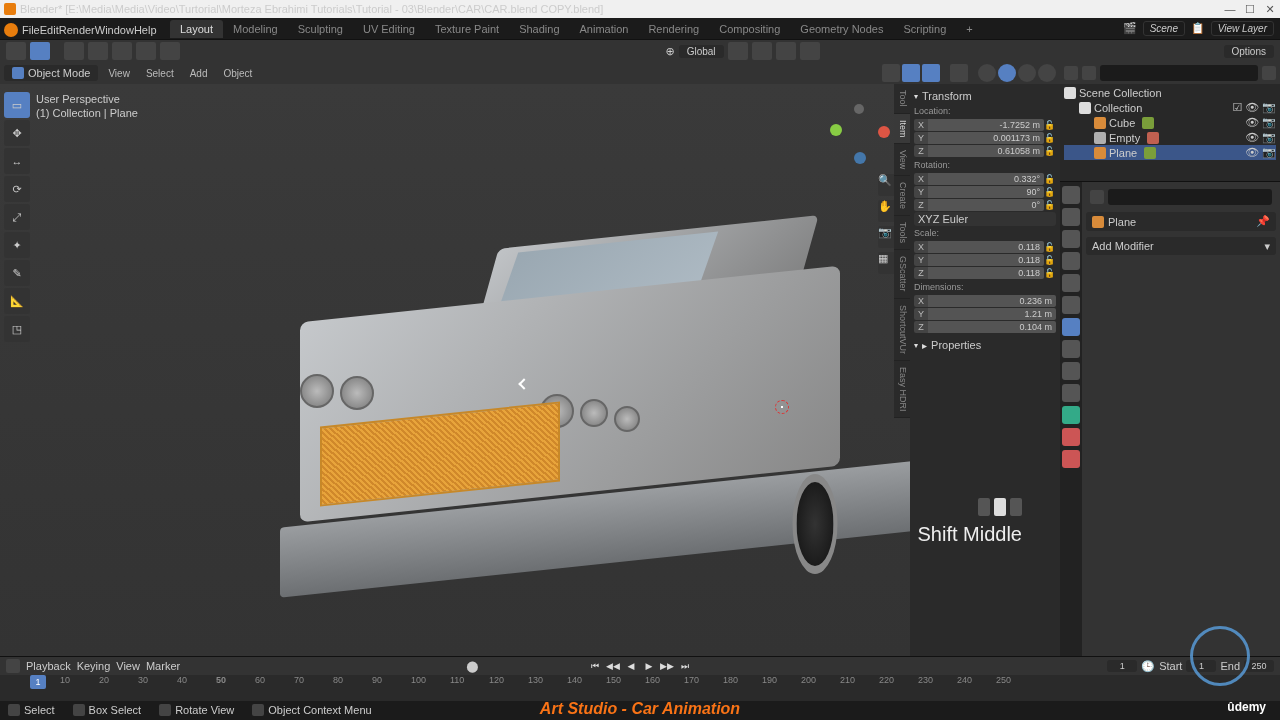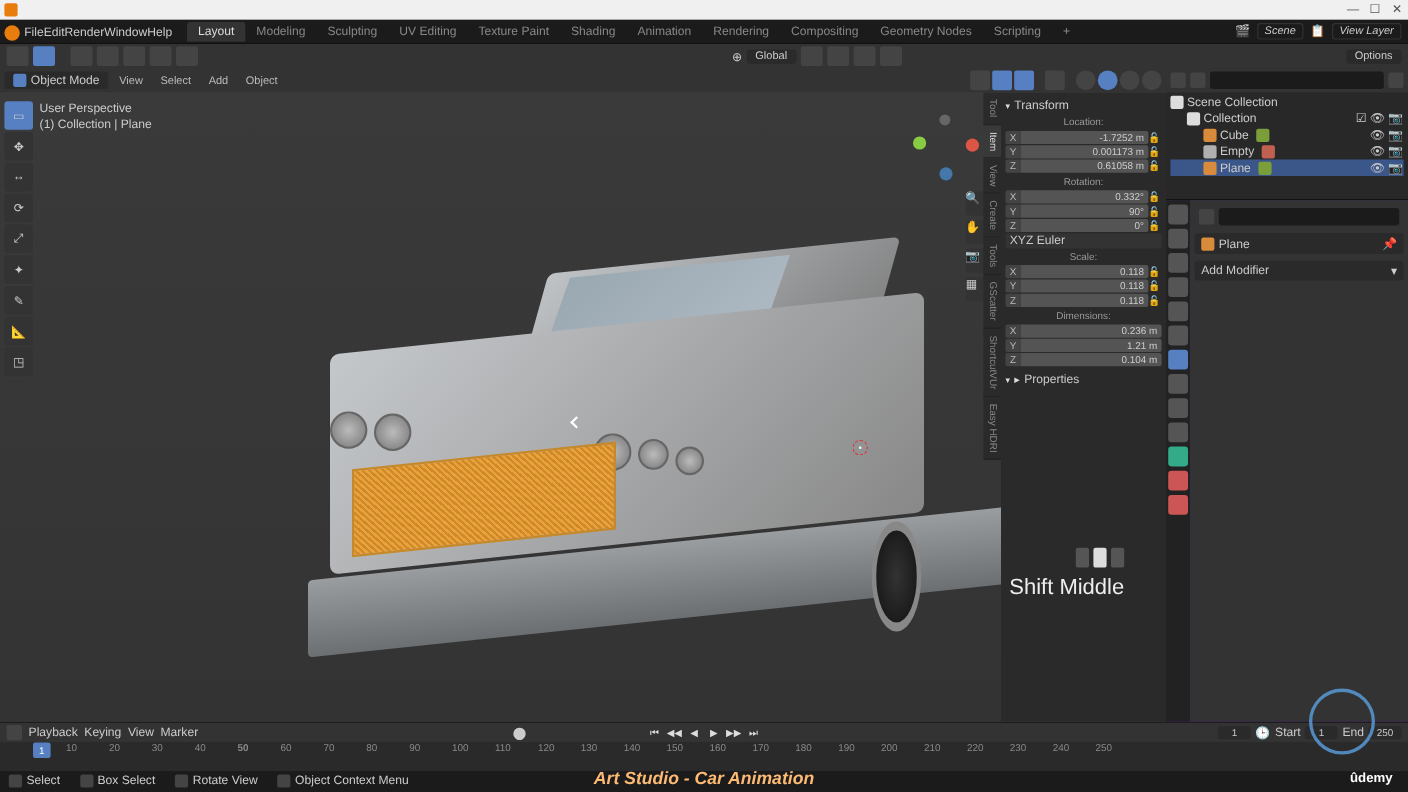--- a/index.html
+++ b/index.html
@@ -33,21 +33,21 @@
 .gizmo .ball { position:absolute; width:12px; height:12px; border-radius:50%; }
 .gizmo .red { background:#d54; right:0; top:22px; }
 .gizmo .green { background:#8c4; left:0; top:20px; }
 .gizmo .blue { background:#47a; left:24px; bottom:0; }
 .gizmo .greyb { background:#666; left:24px; top:0; width:10px; height:10px; }
 .rightquick { position:absolute; right:160px; top:90px; display:flex; flex-direction:column; gap:4px; }
 .rightquick .q { width:22px; height:22px; background:#333; border-radius:3px; }
 .npanel { position:absolute; right:0; top:0; width:150px; background:#2a2a2a; height:100%; padding:4px; font-size:10px; }
 .npanel .section-h { display:flex; align-items:center; padding:2px 0; color:#ddd; font-size:10px; gap:4px; }
 .npanel .section-h::before { content:"▾"; font-size:8px; }
-.npanel .label { color:#999; padding:2px 0; font-size:9px;text-align:center; }
+.npanel .label { color:#999; padding:2px 0; font-size:9px; }
 .npanel .row { display:flex; align-items:center; margin:1px 0; }
 .npanel .axis { width:14px; background:#444; text-align:center; color:#bbb; padding:1px 0; border-radius:2px 0 0 2px; font-size:9px; }
 .npanel .val { flex:1; background:#545454; text-align:right; padding:1px 4px; border-radius:0 2px 2px 0; font-size:9px; }
 .npanel .lock { width:12px; text-align:center; color:#888; font-size:9px; }
 .npanel .sel { background:#333; padding:1px 4px; border-radius:3px; }
 .ntabs { position:absolute; right:150px; top:0; width:16px; display:flex; flex-direction:column; }
 .ntabs .vtab { writing-mode:vertical-rl; padding:6px 2px; background:#2a2a2a; color:#888; font-size:9px; border-bottom:1px solid #222; }
 .ntabs .vtab.active { background:#393939; color:#ddd; }
 .right-col { width:220px; background:#4c1d95; display:flex; flex-direction:column; }
 .outliner { height:120px; background:#282828; border-bottom:1px solid #111; display:flex; flex-direction:column; }
@@ -76,21 +76,21 @@
 .tl-ruler .playhead { position:absolute; left:30px; top:0; width:16px; height:14px; background:#5680c2; border-radius:2px; text-align:center; font-size:9px; line-height:14px; color:#fff; }
 .tl-play { position:absolute; left:50%; transform:translateX(-50%); display:flex; gap:2px; }
 .tl-play .pb { width:16px; height:14px; color:#ddd; text-align:center; font-size:9px; line-height:14px; }
 .statusbar { height:20px; background:#1b1b1b; display:flex; align-items:center; padding:0 8px; gap:18px; font-size:10px; color:#aaa; }
 .statusbar .sitem { display:flex; align-items:center; gap:4px; }
 .statusbar .sicon { width:12px; height:12px; background:#444; border-radius:2px; }
 .shortcut-overlay { position:absolute; right:38px; bottom:110px; font-size:20px; color:#eee; font-weight:500; }
 .mousebtns { position:absolute; right:38px; bottom:140px; display:flex; gap:4px; }
 .mousebtns .mb { width:12px; height:18px; background:#555; border-radius:2px; }
 .mousebtns .mb.active { background:#ddd; }
-.bottom-caption { position:absolute; bottom:2px; left:50%; transform:translateX(-50%); color:#fdba74; font-weight:bold; font-size:16px; font-style:italic; }
+.bottom-caption { position:absolute; bottom:2px; left:50%; transform:translateX(-50%); color:#f97316; font-weight:bold; font-size:16px; font-style:italic; }
 .udemy { position:absolute; right:14px; bottom:6px; color:#fff; font-size:12px; font-weight:bold; }
 .logo-rr { position:absolute; right:20px; bottom:24px; width:70px; height:70px; opacity:0.8; }
 .logo-rr .ring { width:60px; height:60px; border:3px solid #5aa0e0; border-radius:50%; }
 
 .car { position:absolute; left:240px; top:130px; width:640px; height:380px; }
 .car .body { position:absolute; left:60px; top:80px; width:540px; height:200px; background:linear-gradient(135deg,#c5c8cb,#888); transform:skewY(-6deg); border-radius:8px; }
 .car .roof { position:absolute; left:240px; top:20px; width:320px; height:130px; background:linear-gradient(135deg,#c0c3c6,#777); transform:skewY(-6deg) skewX(-16deg); border-radius:6px; }
 .car .windshield { position:absolute; left:260px; top:30px; width:200px; height:100px; background:linear-gradient(135deg,#9aa8b2,#b0bcc5); transform:skewY(-6deg) skewX(-20deg); }
 .car .grille { position:absolute; left:80px; top:200px; width:240px; height:80px; background:repeating-linear-gradient(45deg,#e8a43b,#e8a43b 2px,#d0882a 2px,#d0882a 4px); transform:skewY(-6deg); border:2px solid #c78828; }
 .car .bumper { position:absolute; left:40px; top:280px; width:640px; height:70px; background:linear-gradient(#9a9da0,#6c6f72); transform:skewY(-6deg); border-radius:4px; }
@@ -100,20 +100,21 @@
 .car .wheel { position:absolute; right:20px; top:260px; width:90px; height:100px; background:radial-gradient(#333,#111); border-radius:50%; border:8px solid #888; transform:scaleX(0.5); }
 .cursor3d { position:absolute; left:775px; top:316px; width:14px; height:14px; border:1px dashed #d33; border-radius:50%; }
 .cursor3d::after { content:""; position:absolute; left:5px; top:5px; width:2px; height:2px; background:#fff; }
 .mousecursor { position:absolute; left:520px; top:296px; width:8px; height:8px; border-left:2px solid #fff; border-top:2px solid #fff; transform:rotate(-45deg);}
 </style>
 </head>
 <body>
 
 <div class="titlebar">
   <div class="icon"></div>
+  <span>Blender* [E:\Media\Media\Video\Turtorial\Morteza Ebrahimi Tutorials\Tutorial - 03\Blender\CAR\CAR.blend COPY.blend]</span>
   <div class="wincontrols">
     <div>—</div>
     <div>☐</div>
     <div>✕</div>
   </div>
 </div>
 
 <div class="tabbar">
   <div style="position:absolute;left:4px;top:20px;height:20px;display:flex;align-items:center;">
     <div class="blender-icon" style="width:14px;height:14px;background:#e87d0d;border-radius:50%;margin-right:4px;"></div>

